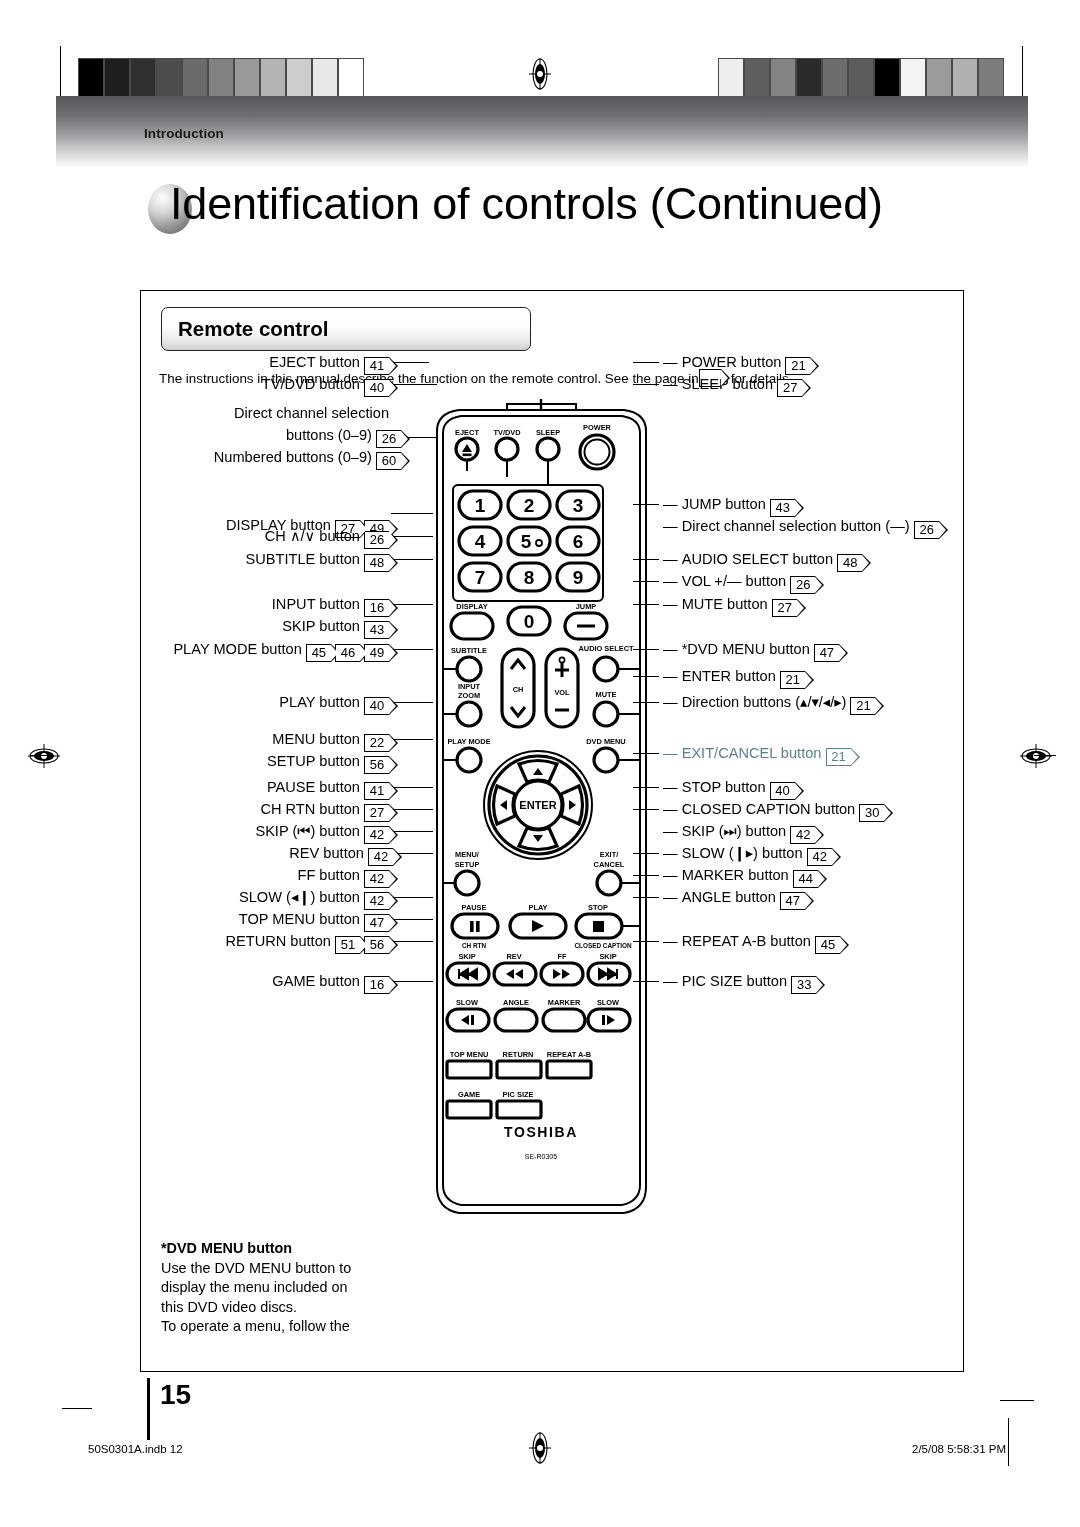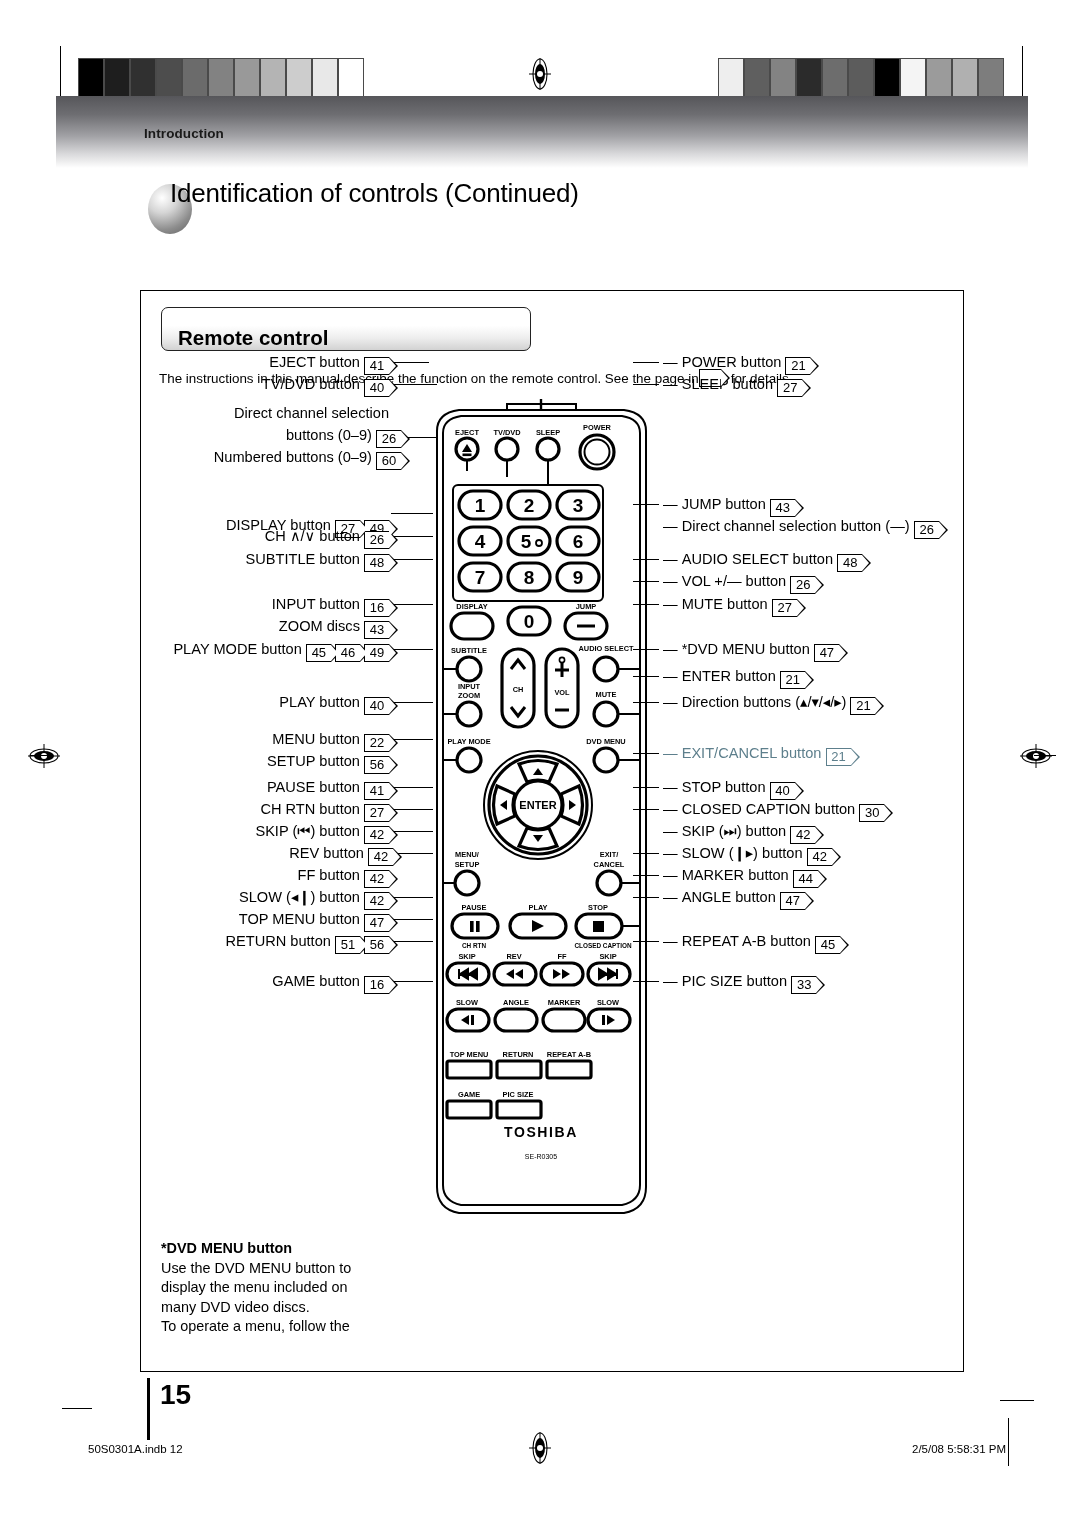--- a/index.html
+++ b/index.html
@@ -35,35 +35,35 @@
   }
 
   
   .title-wrap { position:absolute; left:148px; top:178px; }
   .title-bullet {
     position:absolute; left:0; top:6px; width:44px; height:50px; border-radius:50%;
     background:radial-gradient(circle at 32% 28%, #ffffff 0%, #d5d5d5 32%, #8d8d8d 68%, #5e5e5e 100%);
   }
   .title-text {
     position:relative; margin-left:22px;
-    font-size:26px; font-weight:normal; letter-spacing:-.2px; white-space:nowrap;
+    font-size:45px; font-weight:normal; letter-spacing:-.2px; white-space:nowrap;
   }
 
   
   .content-box {
     position:absolute; left:140px; top:290px; width:824px; height:1082px;
     border:1px solid #000; background:#fff;
   }
 
   
   .section-pill {
     position:absolute; left:20px; top:16px; width:370px; height:44px;
     border:1.6px solid #222; border-radius:7px;
     background:linear-gradient(to bottom,#ffffff 0%,#ffffff 42%,#ededed 72%,#d2d2d2 100%);
-    display:flex; align-items:flex-end;
+    display:flex; align-items:center;
   }
   .section-pill span { margin-left:16px; font-size:20.5px; font-weight:bold; }
 
   .intro-line {
     position:absolute; left:18px; top:78px; width:790px;
     font-size:13.4px; white-space:nowrap; display:flex; align-items:center;
   }
 
   
   .pref {
@@ -469,21 +469,21 @@
 
   <div class="lab lft" style="left:0; top:61px; width:248px;"><span>EJECT button</span> <span class="pref">41</span></div>
   <div class="lab lft" style="left:0; top:83px; width:248px;"><span>TV/DVD button</span> <span class="pref">40</span></div>
   <div class="lab lft" style="left:0; top:112px; width:248px;"><span>Direct channel selection</span></div>
   <div class="lab lft" style="left:0; top:134px; width:260px;"><span>buttons (0–9)</span> <span class="pref">26</span></div>
   <div class="lab lft" style="left:0; top:156px; width:260px;"><span>Numbered buttons (0–9)</span> <span class="pref">60</span></div>
   <div class="lab lft" style="left:0; top:212px; width:248px;margin-top:12px;"><span>DISPLAY button</span> <span class="pref">27</span> <span class="pref">49</span></div>
   <div class="lab lft" style="left:0; top:235px; width:248px;"><span>CH ∧/∨ button</span> <span class="pref">26</span></div>
   <div class="lab lft" style="left:0; top:258px; width:248px;"><span>SUBTITLE button</span> <span class="pref">48</span></div>
   <div class="lab lft" style="left:0; top:303px; width:248px;"><span>INPUT button</span> <span class="pref">16</span></div>
-  <div class="lab lft" style="left:0; top:325px; width:248px;"><span>ZOOM discs</span> <span class="pref">43</span></div>
+  <div class="lab lft" style="left:0; top:325px; width:248px;"><span>SKIP button</span> <span class="pref">43</span></div>
   <div class="lab lft" style="left:0; top:348px; width:248px;"><span>PLAY MODE button</span> <span class="pref">45</span> <span class="pref">46</span> <span class="pref">49</span></div>
   <div class="lab lft" style="left:0; top:401px; width:248px;"><span>PLAY button</span> <span class="pref">40</span></div>
   <div class="lab lft" style="left:0; top:438px; width:248px;"><span>MENU button</span> <span class="pref">22</span></div>
   <div class="lab lft" style="left:0; top:460px; width:248px;"><span>SETUP button</span> <span class="pref">56</span></div>
   <div class="lab lft" style="left:0; top:486px; width:248px;"><span>PAUSE button</span> <span class="pref">41</span></div>
   <div class="lab lft" style="left:0; top:508px; width:248px;"><span>CH RTN button</span> <span class="pref">27</span></div>
   <div class="lab lft" style="left:0; top:530px; width:248px;"><span>SKIP (⏮) button</span> <span class="pref">42</span></div>
   <div class="lab lft" style="left:4px; top:552px; width:248px;"><span>REV button</span> <span class="pref">42</span></div>
   <div class="lab lft" style="left:0; top:574px; width:248px;"><span>FF button</span> <span class="pref">42</span></div>
   <div class="lab lft" style="left:0; top:596px; width:248px;"><span>SLOW (◂❙) button</span> <span class="pref">42</span></div>
@@ -508,21 +508,21 @@
   <div class="lab right" style="left:522px; top:552px;"><span class="dash">—&nbsp;</span><span>SLOW (❙▸) button</span> <span class="pref">42</span></div>
   <div class="lab right" style="left:522px; top:574px;"><span class="dash">—&nbsp;</span><span>MARKER button</span> <span class="pref">44</span></div>
   <div class="lab right" style="left:522px; top:596px;"><span class="dash">—&nbsp;</span><span>ANGLE button</span> <span class="pref">47</span></div>
   <div class="lab right" style="left:522px; top:640px;"><span class="dash">—&nbsp;</span><span>REPEAT A-B button</span> <span class="pref">45</span></div>
   <div class="lab right" style="left:522px; top:680px;"><span class="dash">—&nbsp;</span><span>PIC SIZE button</span> <span class="pref">33</span></div>
 
   <div class="footnote">
     <div class="fn-title">*DVD MENU button</div>
     <div>Use the DVD MENU button to</div>
     <div>display the menu included on</div>
-    <div>many DVD video discs.</div>
+    <div>this DVD video discs.</div>
     <div>To operate a menu, follow the</div>
   </div>
 
 </div>
 
 <div class="page-no">15</div>
 
 <div class="footer-left">50S0301A.indb   12</div>
 <div class="footer-right">2/5/08   5:58:31 PM</div>
 <div class="footer-rule" style="left:147px; top:1378px; width:1.6px; height:62px;"></div>

